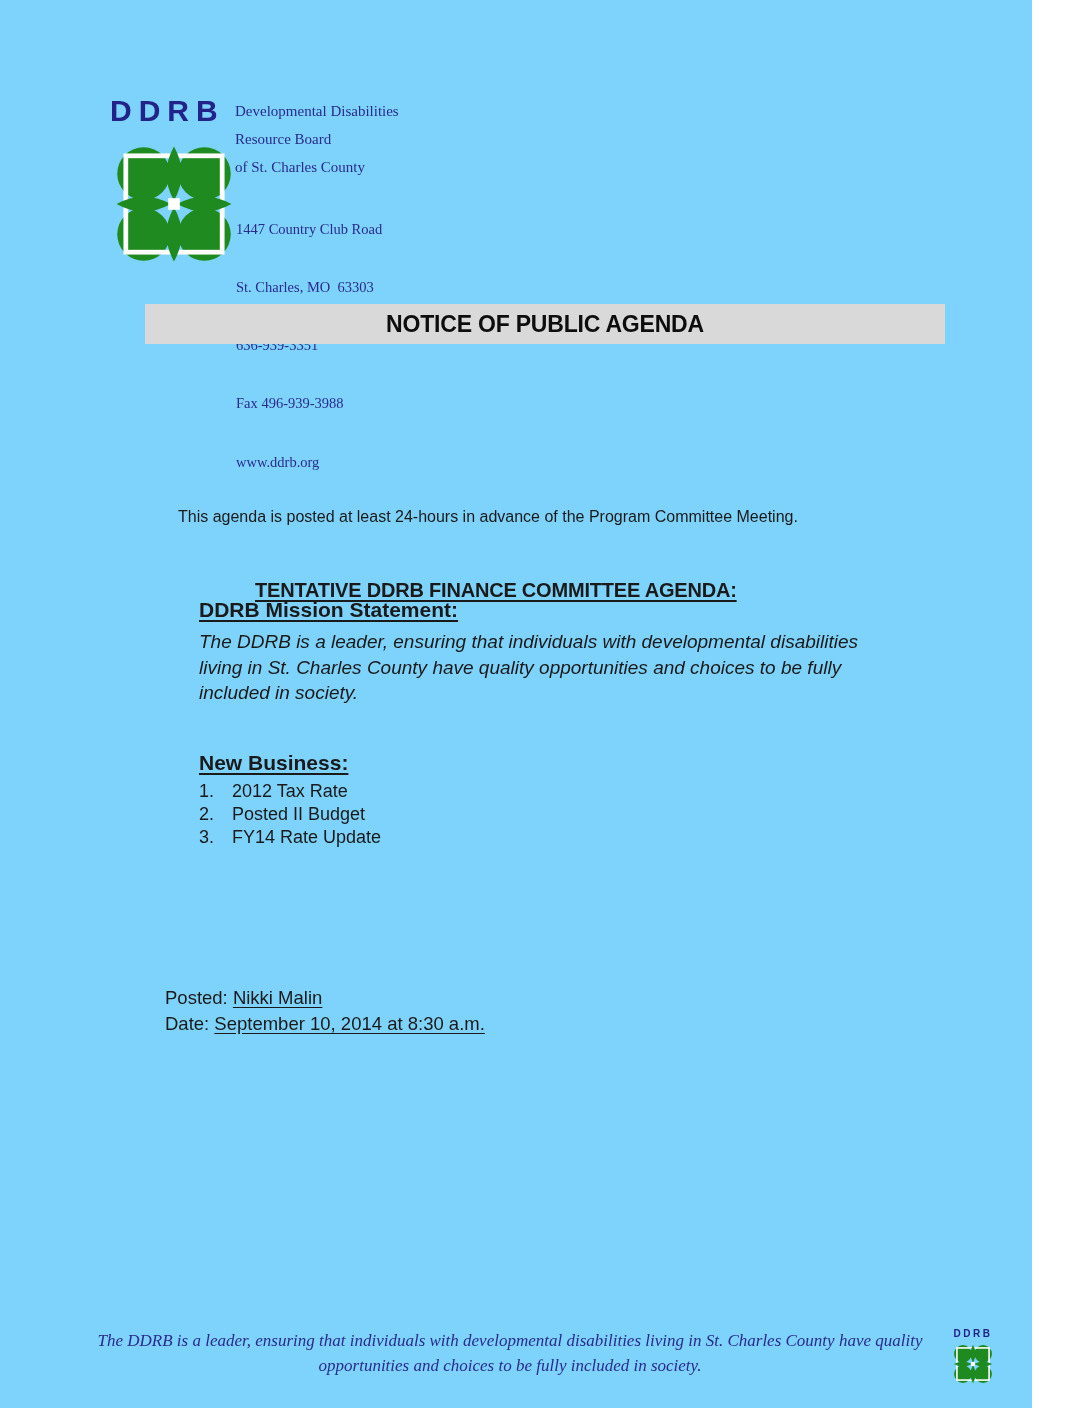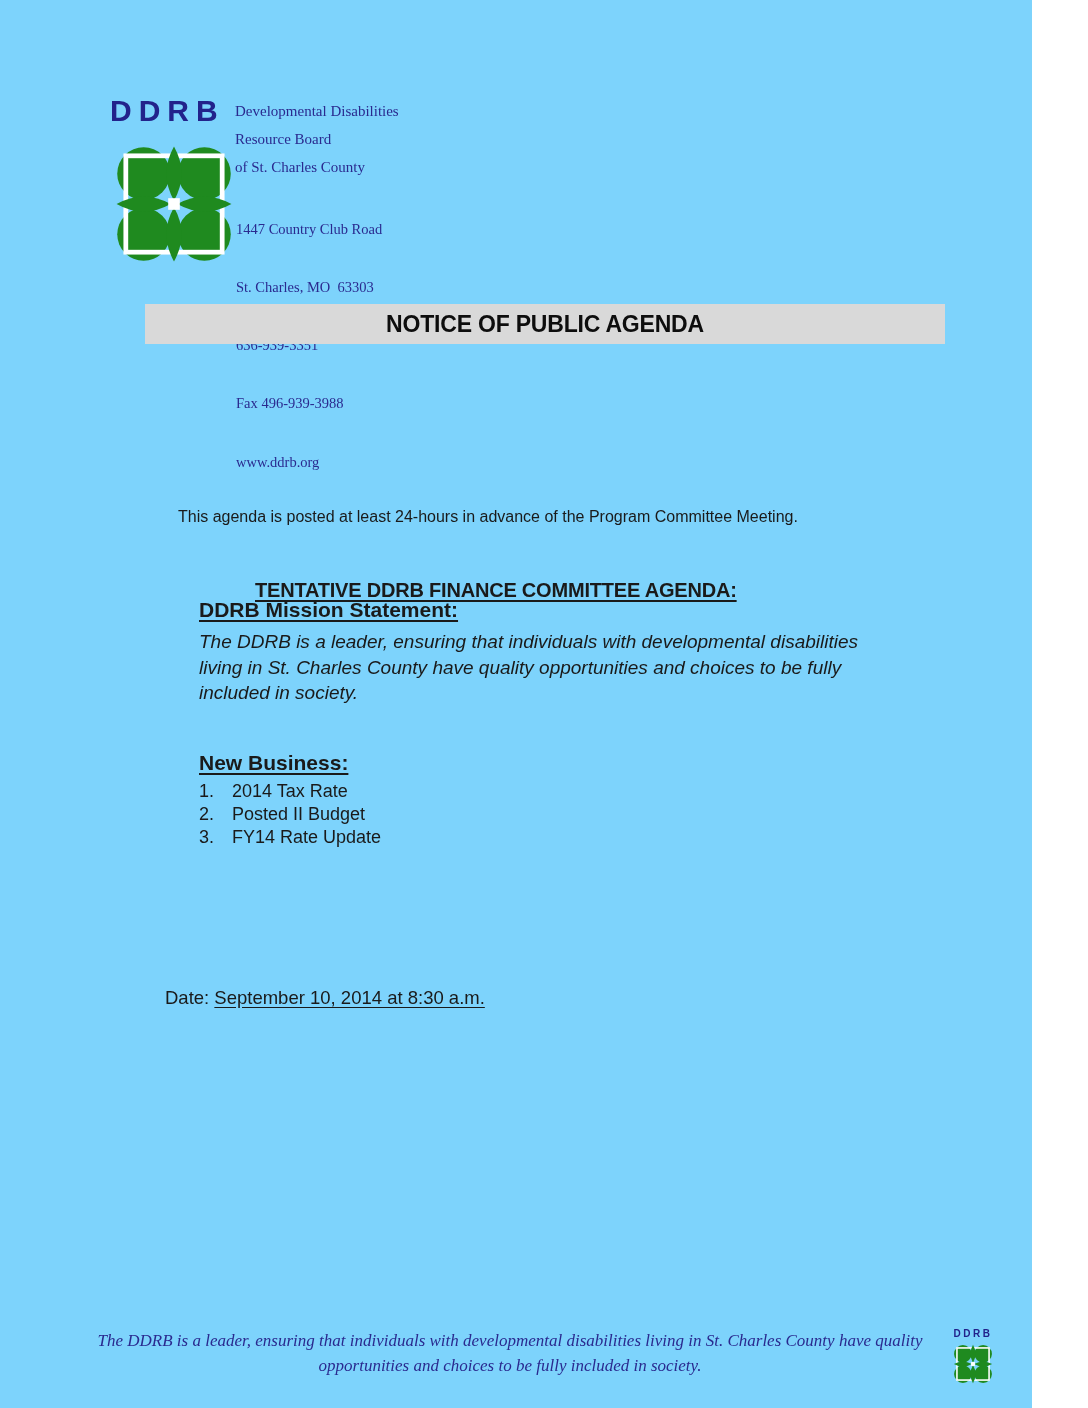--- a/index.html
+++ b/index.html
@@ -149,33 +149,38 @@
 
   <div class="abs agenda-heading">TENTATIVE DDRB FINANCE COMMITTEE AGENDA:</div>
 
   <div class="abs section-heading mission-heading">DDRB Mission Statement:</div>
   <div class="abs mission-text">The DDRB is a leader, ensuring that individuals with developmental disabilities living in St. Charles County have quality opportunities and choices to be fully included in society.</div>
 
   <div class="abs section-heading newbiz-heading">New Business:</div>
   <div class="abs newbiz-list">
     <div class="newbiz-item">
       <span class="newbiz-num">1.</span>
-      <span>2014 Tax Rate</span>
+      <span>2012 Tax Rate</span>
     </div>
     <div class="newbiz-item">
       <span class="newbiz-num">2.</span>
       <span>Posted II Budget</span>
     </div>
     <div class="newbiz-item">
       <span class="newbiz-num">3.</span>
       <span>FY14 Rate Update</span>
     </div>
   </div>
 
   <div class="abs posted-block">
+    <div>
+      <span>Posted:</span>
+      <span> </span>
+      <span class="uline">Nikki Malin</span>
+    </div>
     <div>
       <span>Date:</span>
       <span> </span>
       <span class="uline">September 10, 2014 at 8:30 a.m.</span>
     </div>
   </div>
 
   <div class="abs footer-mission">The DDRB is a leader, ensuring that individuals with developmental disabilities living in St. Charles County have quality opportunities and choices to be fully included in society.</div>
 
   <div class="abs footer-logo">

